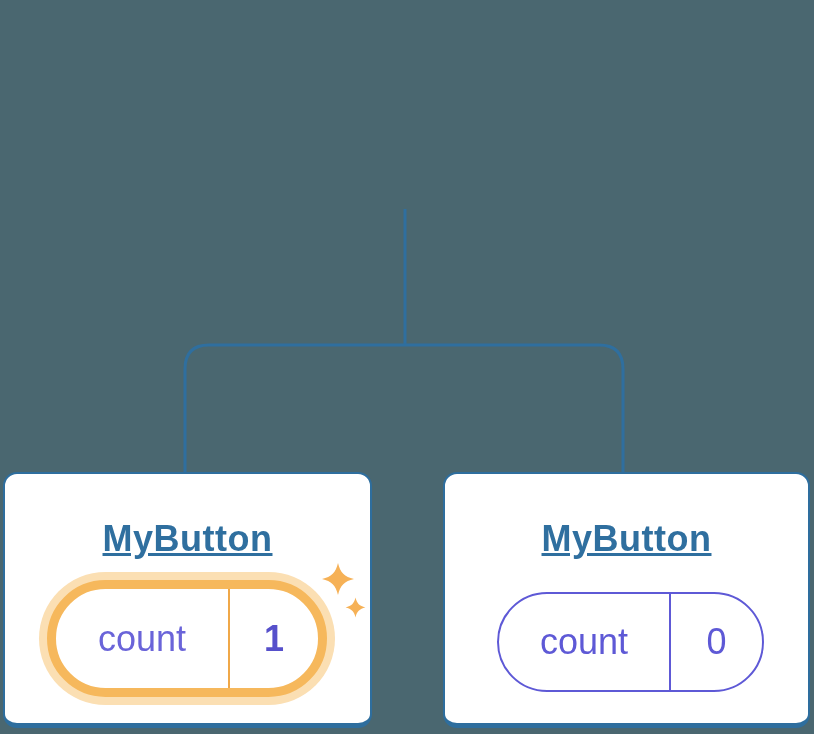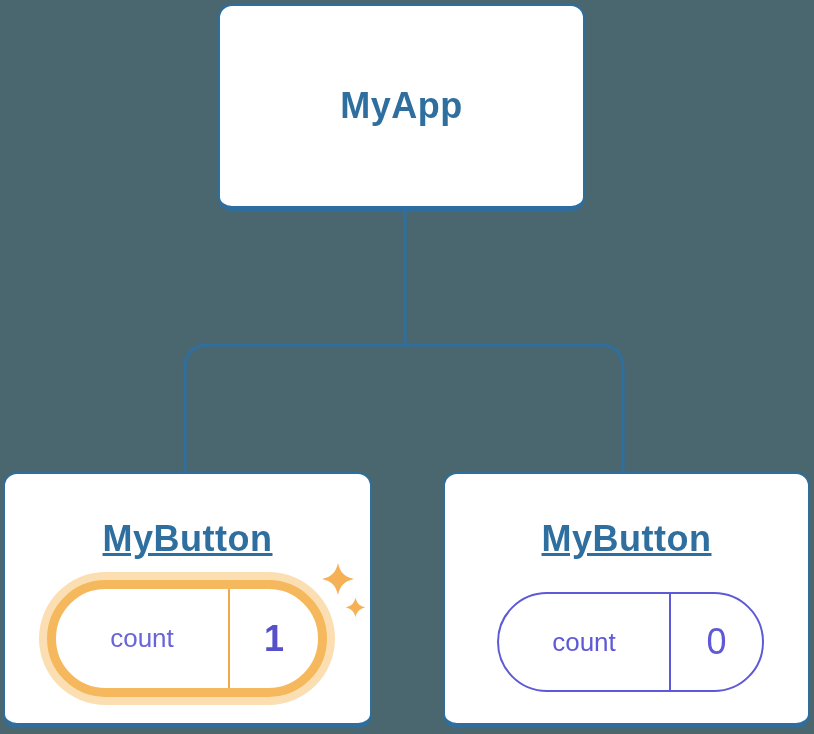--- a/index.html
+++ b/index.html
@@ -87,21 +87,21 @@
     top: 118px;
     width: 267px;
     height: 100px;
     border: 2px solid #5E59D6;
     border-radius: 50px;
   }
   .pill-cell {
     display: flex;
     align-items: center;
     justify-content: center;
-    font-size: 26px;
+    font-size: 36px;
   }
   .pill-active .pill-cell-name { width: 172px; color: #6A64D9; }
   .pill-active .pill-cell-value { flex: 1; color: #5650CB; font-weight: bold; font-size: 36px; }
   .pill-idle .pill-cell-name { width: 170px; color: #5E59D6; }
   .pill-idle .pill-cell-value { flex: 1; color: #5E59D6; font-size: 36px; }
   .pill-divider {
     width: 2px;
     align-self: stretch;
   }
   .pill-active .pill-divider { background: #F0A848; }
@@ -116,23 +116,20 @@
 </head>
 <body>
 
 <div class="canvas">
 
   <svg class="connectors" viewBox="0 0 814 734" xmlns="http://www.w3.org/2000/svg">
     <path d="M405 209 V345" fill="none" stroke="#2F6F9F" stroke-width="3"></path>
     <path d="M185 472 V369 Q185 345 209 345 H599 Q623 345 623 369 V472" fill="none" stroke="#2F6F9F" stroke-width="3"></path>
   </svg>
 
-  <div class="node node-root">
-    <span class="node-label">MyApp</span>
-  </div>
 
   <div class="node node-child-left">
     <div class="node-label child-label">MyButton</div>
 
     <div class="pill pill-active">
       <span class="pill-cell pill-cell-name">count</span>
       <span class="pill-divider"></span>
       <span class="pill-cell pill-cell-value">1</span>
     </div>
 

